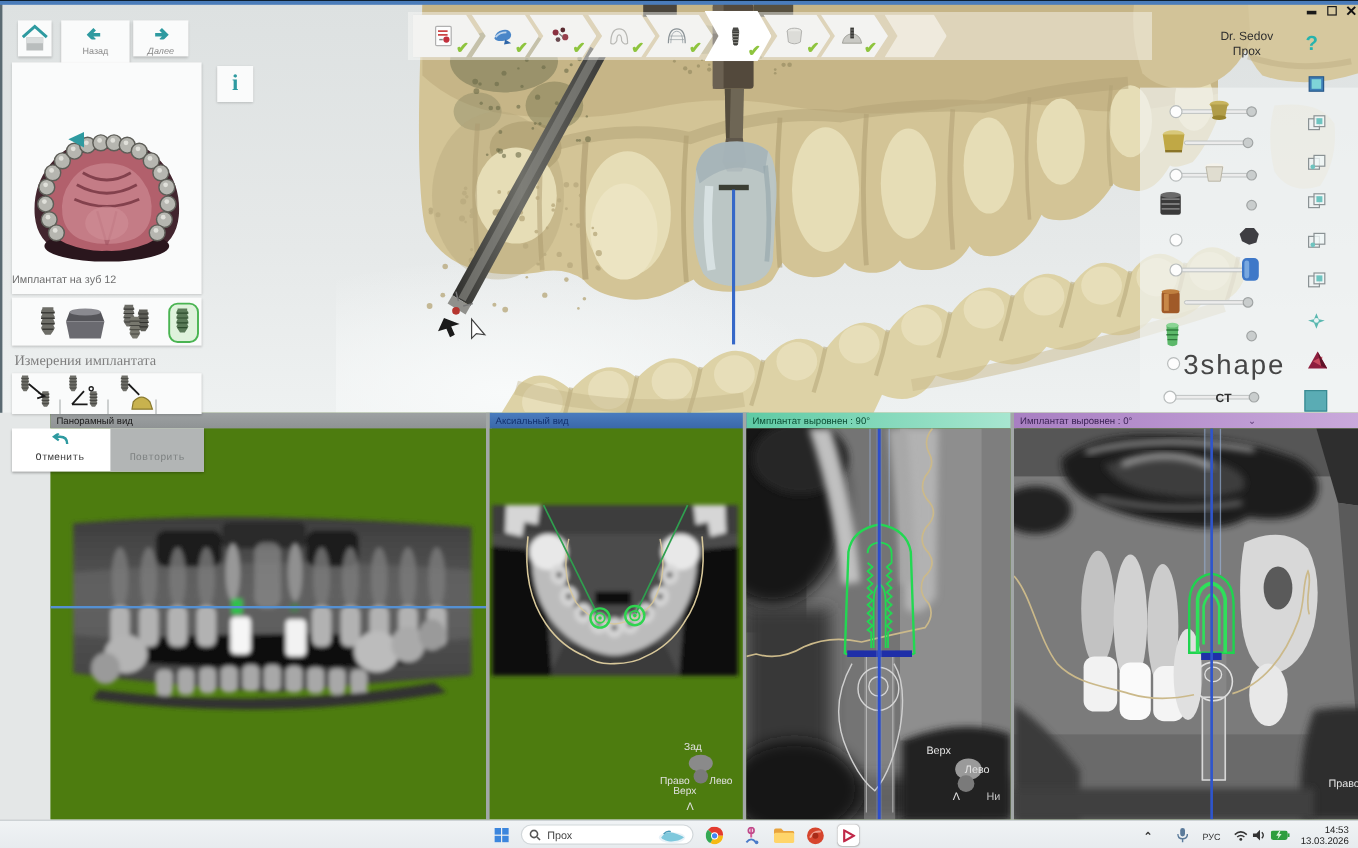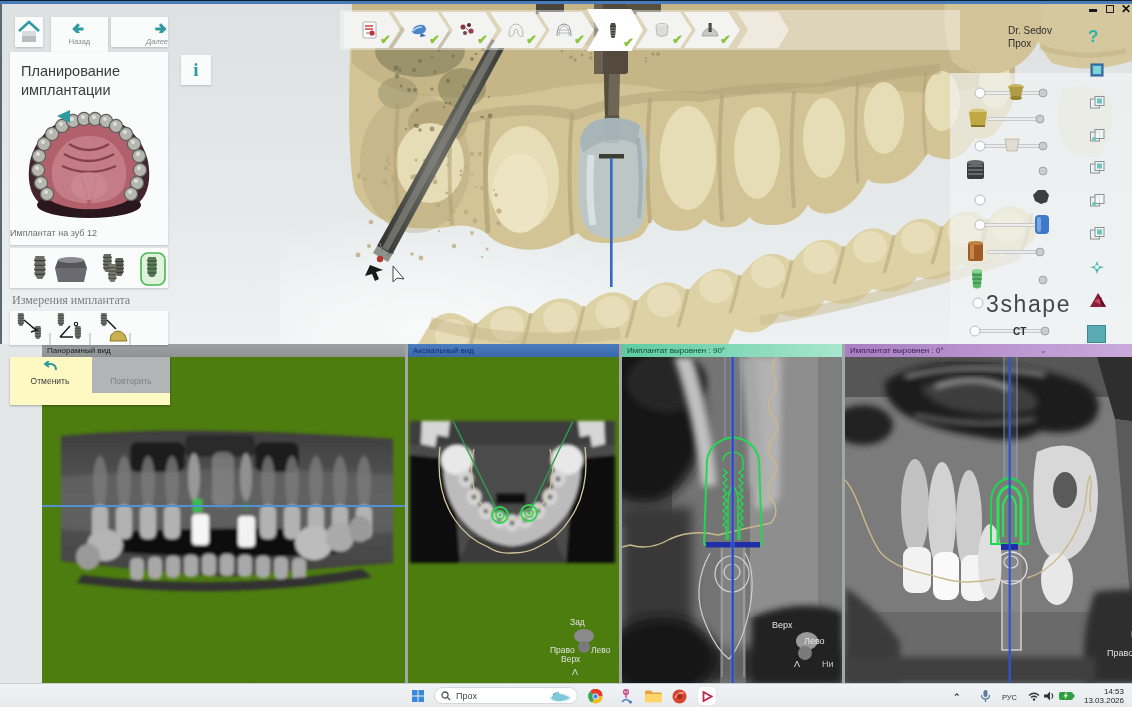--- a/index.html
+++ b/index.html
@@ -315,27 +315,26 @@
 <div class="abs card" style="left:15px;top:17px;width:28px;height:30px;"><svg width="28" height="30">
         <path d="M4,14 L14,5 L24,14" fill="none" stroke="#2e9aa0" stroke-width="2.5"></path>
         <path d="M7,14 L21,14 L21,25 L7,25 Z" fill="#b9bdbd"></path>
         <path d="M7,14 L21,14 L21,19 L7,19 Z" fill="#d9dcdc"></path>
       </svg></div>
 <div class="abs card" style="left:51px;top:17px;width:57px;height:40px;text-align:center;"><svg width="15" height="11" style="margin-top:5px">
         <g transform="scale(1.15)">
           <path d="M10,6 L2,6 M6,2 L2,6 L6,10" stroke="#2e9aa0" stroke-width="2.6" fill="none"></path>
         </g>
       </svg><div style="font-size:7.5px;color:#8a8a8a;margin-top:0px;">Назад</div></div>
-<div class="abs card" style="left:111px;top:17px;width:57px;height:30px;text-align:right;font-style:italic;"><svg width="15" height="11" style="margin-top:5px">
+<div class="abs card" style="left:111px;top:17px;width:46px;height:30px;text-align:center;font-style:italic;"><svg width="15" height="11" style="margin-top:5px">
         <g transform="scale(1.15)">
           <path d="M2,6 L10,6 M6,2 L10,6 L6,10" stroke="#2e9aa0" stroke-width="2.6" fill="none"></path>
         </g>
       </svg><div style="font-size:7.5px;color:#8a8a8a;margin-top:0px;">Далее</div></div>
 <div class="abs card" style="left:10px;top:52px;width:158px;height:193px;">
-      <div style="padding:10px 0 0 11px;font-size:14.5px;color:#3c3c3c;line-height:19px;">Планирование<br>имплантации</div>
       <div class="abs" style="left:13px;top:56px;"><svg width="132" height="112" viewBox="0 0 132 112">
 <path d="M66,8 Q98,8 114,30 Q128,48 126,72 Q124,94 104,102 Q84,110 66,109 Q48,110 28,102 Q8,94 6,72 Q4,48 18,30 Q34,8 66,8Z" fill="#42252e"></path>
 <ellipse cx="66" cy="97" rx="52" ry="13" fill="#2a161d"></ellipse>
 <path d="M66,16 Q93,16 107,35 Q119,51 117,71 Q115,88 100,95 Q82,102 66,101 Q50,102 32,95 Q17,88 15,71 Q13,51 25,35 Q39,16 66,16Z" fill="#b2606c"></path>
 <path d="M66,28 Q86,28 96,43 Q105,55 103,71 Q101,85 89,91 Q76,96 66,95 Q56,96 43,91 Q31,85 29,71 Q27,55 36,43 Q46,28 66,28Z" fill="#c47c86"></path>
 <path d="M46,36 Q66,48 86,36 M41,46 Q66,60 91,46 M39,58 Q66,70 93,58" stroke="#6e2e3a" stroke-width="2.4" fill="none" opacity=".75"></path>
 <path d="M58,68 Q64,88 66,96 M74,68 Q70,86 66,96" stroke="#a05460" stroke-width="2" fill="none" opacity=".6"></path>
 <ellipse cx="66" cy="78" rx="18" ry="14" fill="#cf8b94" opacity=".7"></ellipse>
 <circle cx="15" cy="62" r="6.6" fill="#b6b6b0" stroke="#5e5e58" stroke-width="1.2"></circle>
           <circle cx="14" cy="60" r="2" fill="#e0e0da"></circle>
@@ -428,32 +427,32 @@
           <path d="M2,0 h8 v2 l1,1 l-1,2 l1,2 l-1,2 l1,2 l-1,2 l1,2 l-1,2 l-2,3 h-4 l-2,-3 l-1,-2 l1,-2 l-1,-2 l1,-2 l-1,-2 l1,-2 l-1,-2 l1,-2 Z" fill="#6e6e68"></path>
           <path d="M1,4 h10 M1,8 h10 M1,12 h10 M2,16 h8" stroke="#3a3a36" stroke-width="1"></path>
         </g>
         <path d="M97,9 L106,18" stroke="#1a1a1a" stroke-width="1.5"></path>
         <path d="M101,24 q7,-8 14,0 l2,6 h-17 Z" fill="#c8b24e" stroke="#8a7a2e" stroke-width="1"></path>
         <path d="M40,22 L40,34 M80,22 L80,34 M120,22 L120,34" stroke="#c8cbcb" stroke-width="1.5"></path>
       </svg></div>
 <div class="abs card" style="left:181px;top:55px;width:30px;height:30px;text-align:center;">
       <div style="font-size:19px;color:#2e9aa0;font-weight:bold;font-family:'Liberation Serif',serif;line-height:30px;">i</div>
     </div>
-<div class="abs" style="left:10px;top:357px;width:160px;height:48px;background:#fef9c3;box-shadow:0 1px 2px rgba(0,0,0,.3);z-index:30;">
+<div class="abs" style="left:10px;top:357px;width:160px;height:36px;background:#ffffff;box-shadow:0 1px 2px rgba(0,0,0,.3);z-index:30;font-family:Liberation Mono, monospace;">
       <svg class="abs" style="left:33px;top:4px" width="16" height="12" viewBox="0 0 16 12">
         <path d="M3,9 Q3,3 9,3 L13,3 M10,0 L14,3 L10,6" stroke="#2e9aa0" stroke-width="2" fill="none" transform="scale(-1,1) translate(-16,0)"></path>
       </svg>
       <div class="abs" style="left:0;top:19px;width:80px;text-align:center;font-size:8.5px;color:#3a3a3a;">Отменить</div>
       <div class="abs" style="left:82px;top:0;width:78px;height:36px;background:#b2b5b5;"></div>
       <div class="abs" style="left:82px;top:19px;width:78px;text-align:center;font-size:8.5px;color:#7e8282;">Повторить</div>
     </div>
 <div class="abs" style="left:1089px;top:9px;width:8px;height:2.5px;background:#1a1a1a;z-index:51;"></div>
 <div class="abs" style="left:1106px;top:5px;width:6px;height:6px;border:1.8px solid #1a1a1a;z-index:51;"></div>
 <div class="abs" style="left:1121px;top:2px;width:12px;height:12px;color:#111;font-size:12px;font-weight:bold;z-index:51;">✕</div>
-<div class="abs" style="left:1008px;top:25px;width:62px;text-align:left;font-size:10px;color:#2e2e2e;line-height:12.5px;">Dr. Sedov<br>Прох</div>
+<div class="abs" style="left:1008px;top:25px;width:62px;text-align:center;font-size:10px;color:#2e2e2e;line-height:12.5px;">Dr. Sedov<br>Прох</div>
 <div class="abs" style="left:1088px;top:27px;font-size:17px;font-weight:bold;color:#27b3ad;">?</div>
 <div class="abs" style="left:1089px;top:62px;"><svg width="17" height="17" viewBox="0 0 17 17">
         <rect x="2" y="2" width="12" height="12" fill="#3e7fb8" stroke="#2a5a8a" stroke-width="1"></rect>
         <rect x="4" y="4" width="8" height="8" fill="#7fd4d8"></rect>
       </svg></div>
 <div class="abs" style="left:1089px;top:95px;"><svg width="17" height="17" viewBox="0 0 17 17">
         <rect x="1.5" y="4" width="9" height="9" fill="#eef2f2" stroke="#8a9294" stroke-width="1"></rect>
         <rect x="6" y="1.5" width="9" height="9" fill="rgba(240,248,248,.8)" stroke="#8a9294" stroke-width="1"></rect>
         <rect x="8" y="3.5" width="5" height="5" fill="#6ec4c0"></rect>
       </svg></div>

